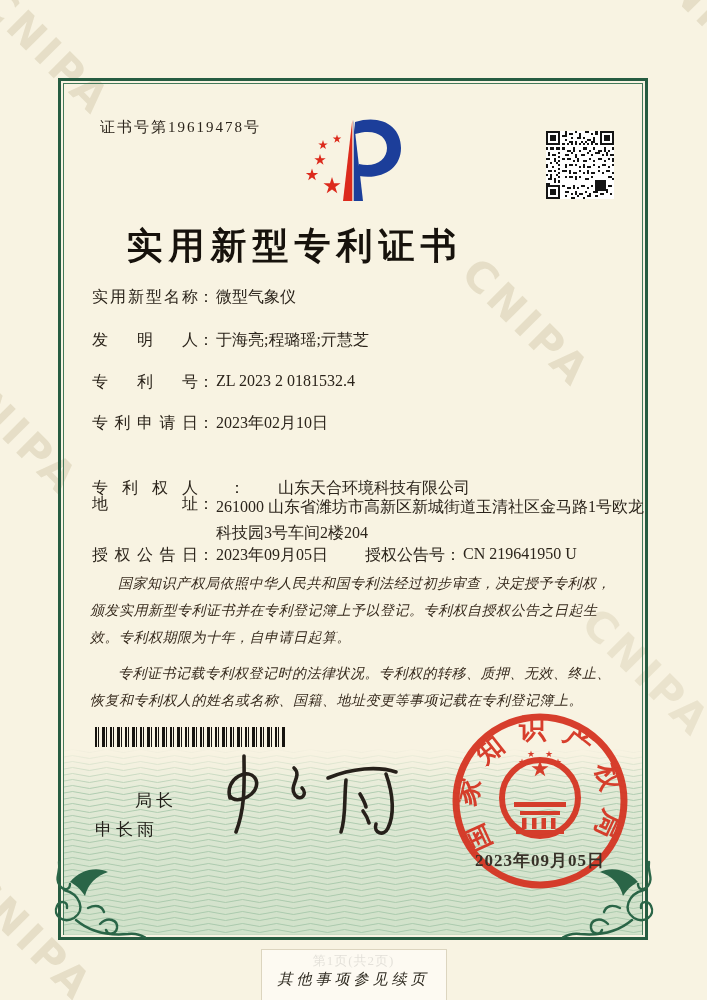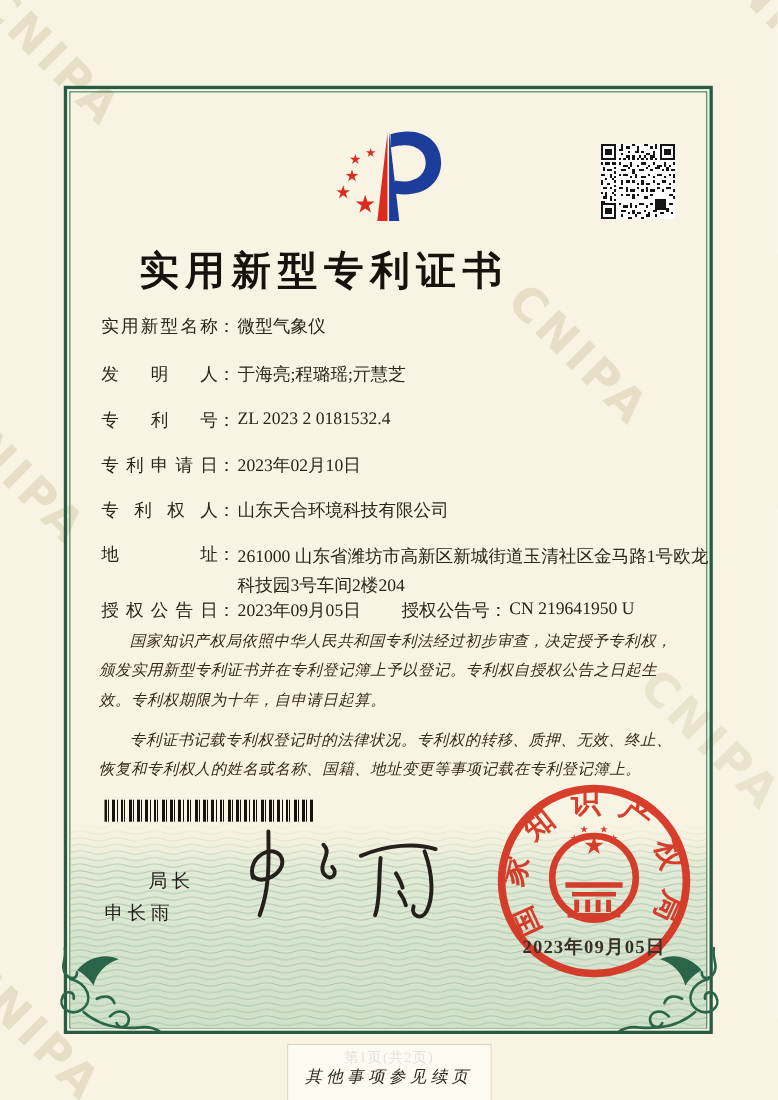--- a/index.html
+++ b/index.html
@@ -47,21 +47,21 @@
   .title { position:absolute; left:0; top:222px; width:589px; text-align:center;
            font-size:36px; font-weight:700; letter-spacing:6px; color:#17120c; z-index:3; }
   
   .frow { position:absolute; left:92px; width:540px; display:flex;
           align-items:flex-start; font-size:16px; z-index:3; }
   .flabel { flex:none; width:106px; text-align:justify; text-align-last:justify; }
   .fcolon { flex:none; width:18px; }
   .fvalue { flex:none; }
   .fvalue-wide { width:436px; line-height:26px; }
   .r1 { top:287px; } .r2 { top:330px; } .r3 { top:372px; }
-  .r4 { top:413px; } .r5 { top:454px; } .r6 { top:494px; }
+  .r4 { top:413px; } .r5 { top:478px;gap:31px; } .r6 { top:494px; }
   .r7 { top:545px; }
   .pair2 { position:absolute; left:273px; top:0; display:flex; }
   .pair2 .flabel2 { flex:none; }
   
   .body-text { position:absolute; left:90px; top:570px; width:524px; z-index:3; }
   .body-text p { margin:0 0 9px; font-size:14px; line-height:27px; text-indent:2em;
                  font-style:italic; letter-spacing:0.5px; color:#362a1d; }
   
   .barcode { position:absolute; left:95px; top:727px; width:190px; height:20px; z-index:3;
     background:repeating-linear-gradient(90deg,
@@ -126,20 +126,21 @@
     <g fill="none" stroke="#2a6547" stroke-width="2.4" stroke-linecap="round">
       <path d="M19 2 C21 12 14 18 20 26 C24 31 30 30 30 24"></path>
       <path d="M24 30 C40 34 46 50 34 58 C24 64 12 56 17 46 C20 40 28 41 27 48"></path>
       <path d="M30 22 C40 10 56 6 68 12 C56 16 48 24 45 36 C40 28 34 24 30 22 Z" fill="#2a6547" stroke="none"></path>
       <path d="M36 60 C50 72 66 76 88 74 C95 73 101 75 106 78"></path>
       <path d="M60 64 C68 56 78 60 77 68 C76 74 68 76 66 70"></path>
       <path d="M48 48 C56 44 62 46 64 52"></path>
     </g>
   </svg>
 
+  <div class="cert-no">证书号第19619478号</div>
 
   <svg class="logo" width="140" height="102" viewBox="0 0 140 102">
     <g fill="#dc2a1c">
       <path transform="translate(49,78) scale(9)" d="M0,-1 L0.224,-0.309 0.951,-0.309 0.363,0.118 0.588,0.809 0,0.382 -0.588,0.809 -0.363,0.118 -0.951,-0.309 -0.224,-0.309 Z"></path>
       <path transform="translate(29,67) scale(6.5)" d="M0,-1 L0.224,-0.309 0.951,-0.309 0.363,0.118 0.588,0.809 0,0.382 -0.588,0.809 -0.363,0.118 -0.951,-0.309 -0.224,-0.309 Z"></path>
       <path transform="translate(37,52) scale(6)" d="M0,-1 L0.224,-0.309 0.951,-0.309 0.363,0.118 0.588,0.809 0,0.382 -0.588,0.809 -0.363,0.118 -0.951,-0.309 -0.224,-0.309 Z"></path>
       <path transform="translate(40,37) scale(5)" d="M0,-1 L0.224,-0.309 0.951,-0.309 0.363,0.118 0.588,0.809 0,0.382 -0.588,0.809 -0.363,0.118 -0.951,-0.309 -0.224,-0.309 Z"></path>
       <path transform="translate(54,31) scale(4.5)" d="M0,-1 L0.224,-0.309 0.951,-0.309 0.363,0.118 0.588,0.809 0,0.382 -0.588,0.809 -0.363,0.118 -0.951,-0.309 -0.224,-0.309 Z"></path>
       <polygon points="69.3,12 60,93 69.3,93"></polygon>
     </g>

